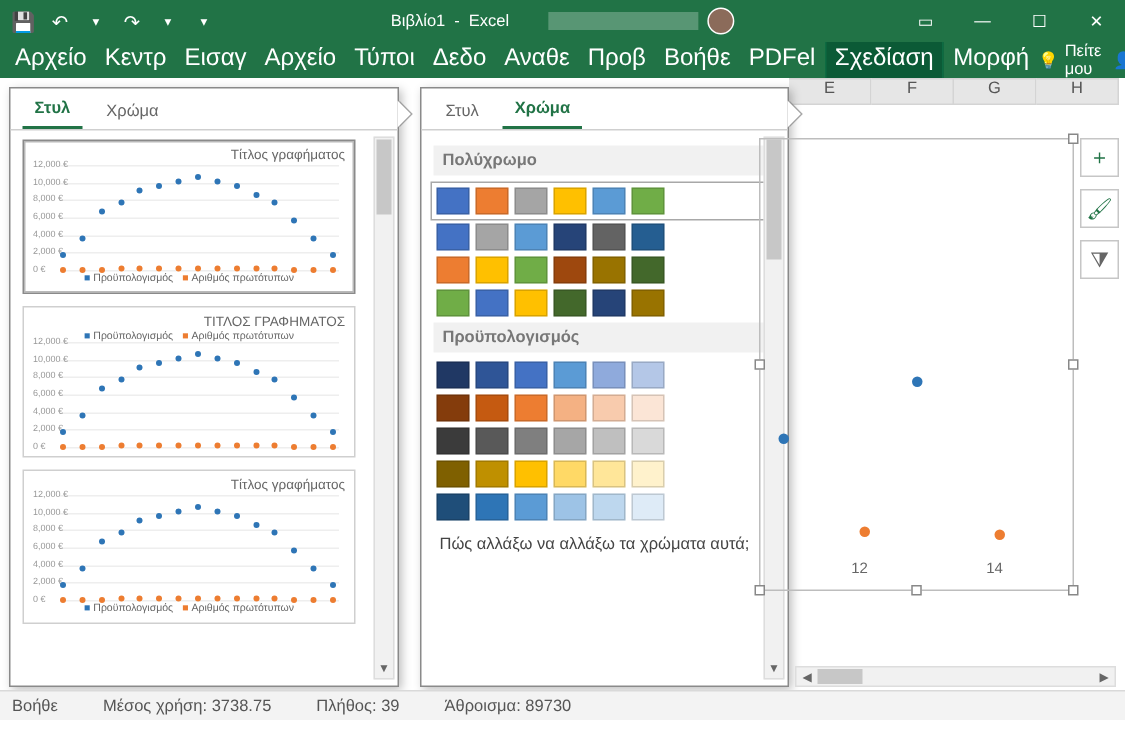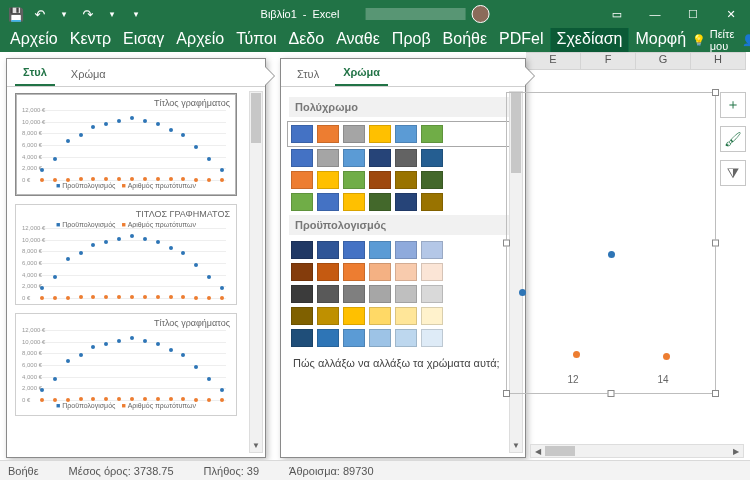--- a/index.html
+++ b/index.html
@@ -445,18 +445,18 @@
   </div>
 
   <div class="hscroll">
       <div class="ar l">◀</div>
       <div class="hth"></div>
       <div class="ar r">▶</div>
     </div>
 
   <div class="status">
     <span>Βοήθε</span>
-    <span><span>Μέσος όρος:</span> <span>3738.75</span></span>
+    <span><span>Μέσος χρήση:</span> <span>3738.75</span></span>
     <span><span>Πλήθος:</span> <span>39</span></span>
     <span><span>Άθροισμα:</span> <span>89730</span></span>
   </div>
 
 </div>
 
 </body></html>

